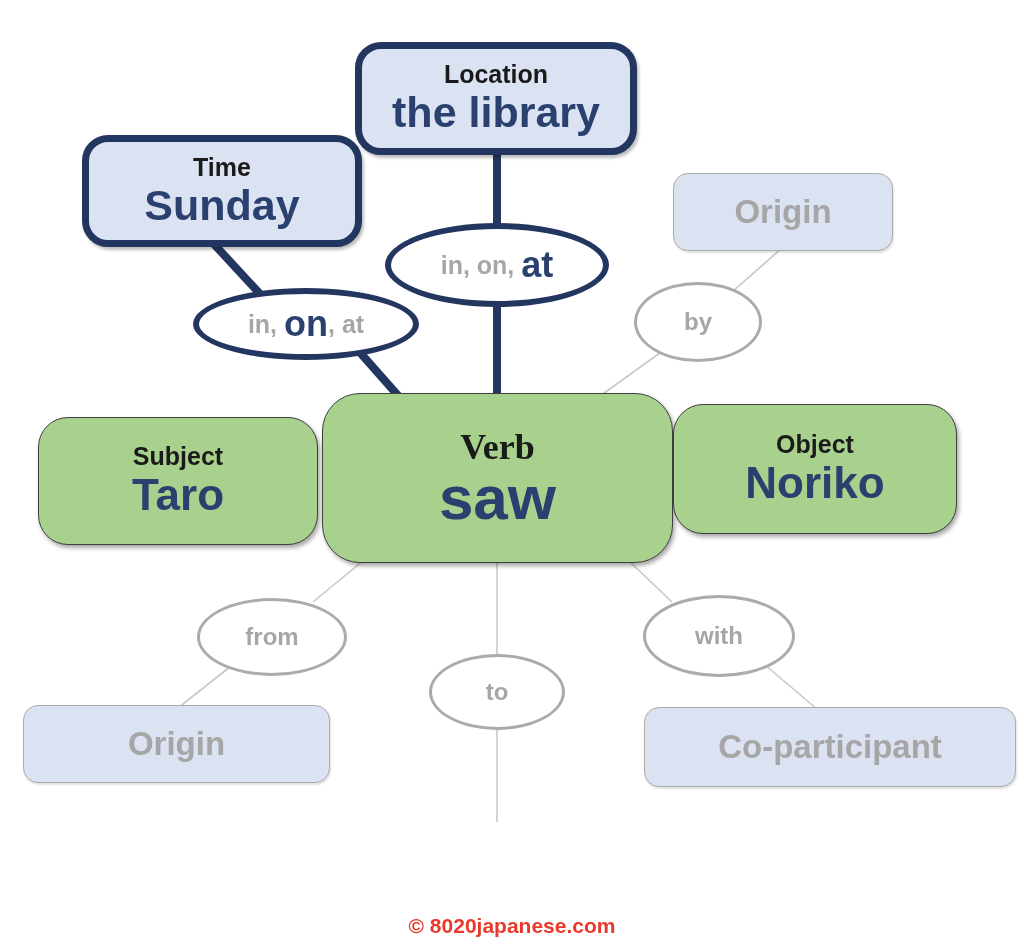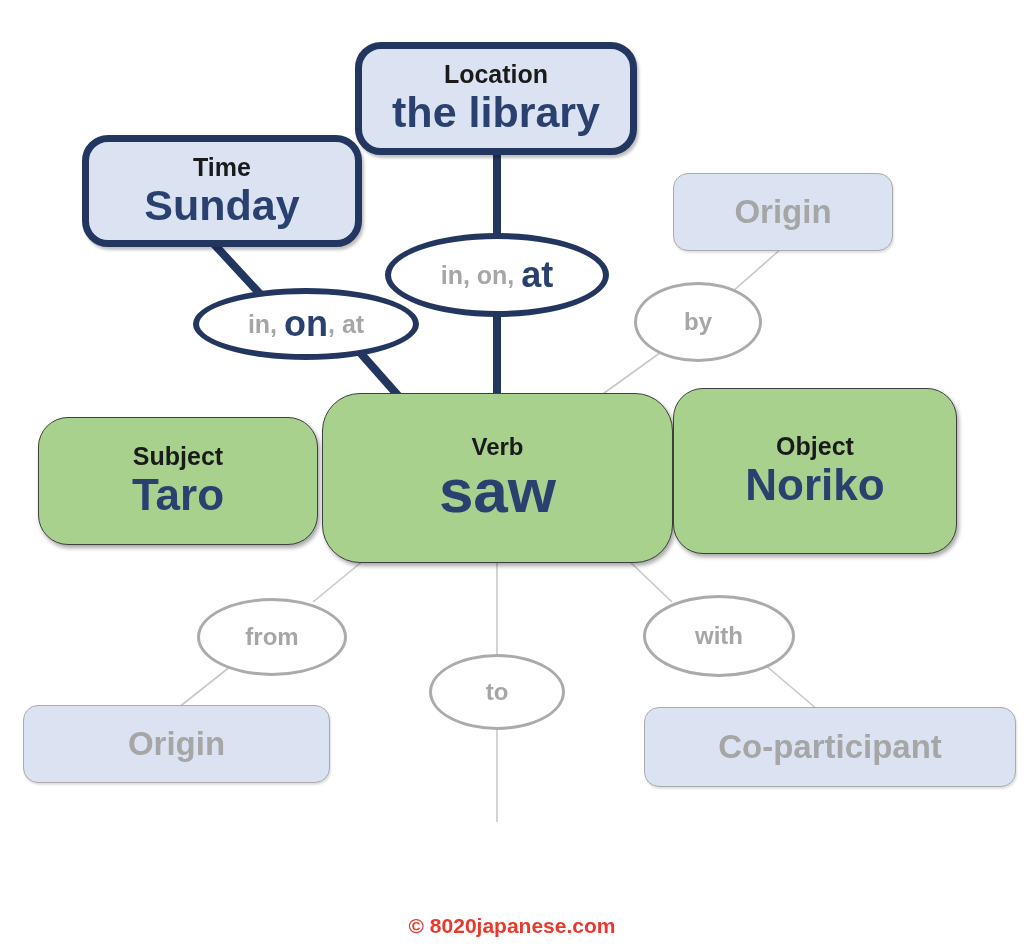--- a/index.html
+++ b/index.html
@@ -50,29 +50,29 @@
   .gray-ellipse{border:3px solid var(--gray-border);color:var(--gray-text);font-weight:bold;font-size:24px;}
   .ellipse .g{color:var(--gray-text);font-weight:600;}
   .ellipse .a{color:var(--navy-text);font-weight:bold;font-size:36px;}
 
   
   .n-location{left:355px;top:42px;width:282px;height:113px;}
   .n-time{left:82px;top:135px;width:280px;height:112px;}
   .n-means{left:673px;top:173px;width:220px;height:78px;}
   .n-subject{left:38px;top:417px;width:280px;height:128px;border-radius:30px;}
   .n-verb{left:322px;top:393px;width:351px;height:170px;border-radius:38px;}
-  .n-verb .nlabel{font-size:24px;}
+  .n-verb .nlabel{font-size:36px;font-family:Liberation Serif, serif;}
   .n-verb .nvalue{font-size:62px;line-height:1.0;}
   .n-subject .nvalue,.n-object .nvalue{font-size:44px;}
-  .n-object{left:673px;top:388px;width:284px;height:166px;border-radius:30px;}
+  .n-object{left:673px;top:404px;width:284px;height:130px;border-radius:30px;}
   .n-origin{left:23px;top:705px;width:307px;height:78px;}
   .n-destination{left:338px;top:818px;width:317px;height:80px;}
   .n-coparticipant{left:644px;top:707px;width:372px;height:80px;}
 
-  .e-at{left:385px;top:233px;width:224px;height:84px;}
+  .e-at{left:385px;top:223px;width:224px;height:84px;}
   .e-on{left:193px;top:288px;width:226px;height:72px;}
   .e-by{left:634px;top:282px;width:128px;height:80px;}
   .e-from{left:197px;top:598px;width:150px;height:78px;}
   .e-to{left:429px;top:654px;width:136px;height:76px;}
   .e-with{left:643px;top:595px;width:152px;height:82px;}
 
   .credit{
     position:absolute;left:0;right:0;top:914px;z-index:1;
     text-align:center;font-weight:bold;font-size:21px;color:var(--credit-red);
   }

